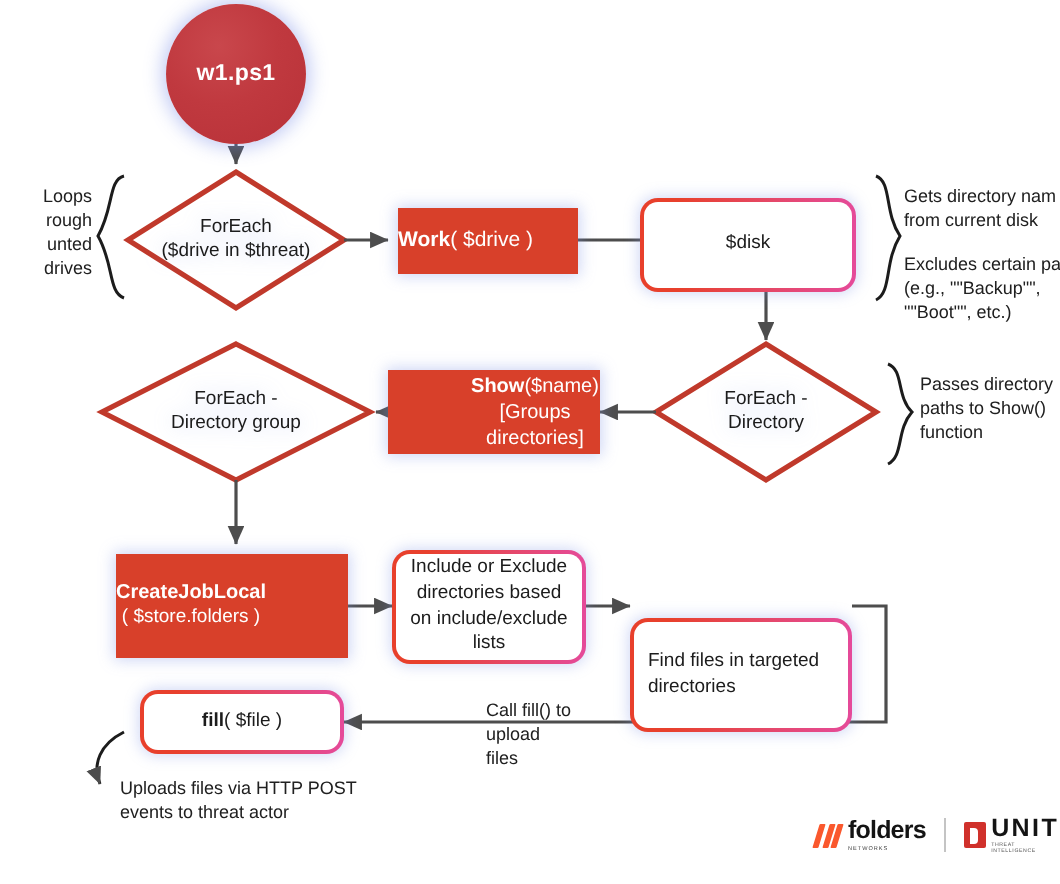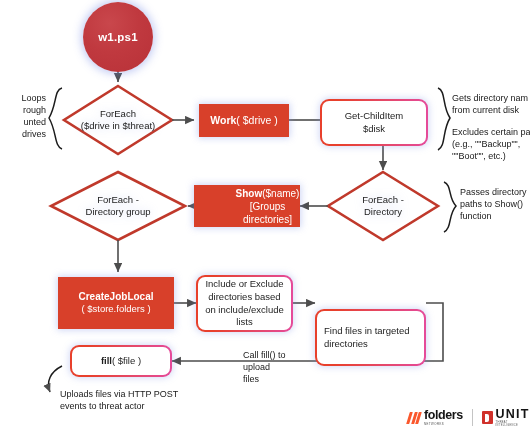--- a/index.html
+++ b/index.html
@@ -28,21 +28,21 @@
     display:flex;align-items:center;justify-content:center;
     filter:drop-shadow(0 0 5px rgba(130,150,230,.40));
   }
   .diamond .dmd-label{
     position:relative;z-index:2;text-align:center;
     font-size:9.5px;color:#1c1c1c;line-height:1.28;
   }
 
   .solid-box{
     background:#d8402a;
-    display:flex;align-items:center;justify-content:center;
+    display:flex;align-items:center;justify-content:flex-start;
     text-align:center;color:#ffffff;line-height:1.3;
     box-shadow:0 0 7px 1px rgba(130,150,230,.40);
   }
   .solid-box .fn{font-weight:bold;}
   .solid-box .fs10{font-size:10px;margin-left:41px;}
 
   .grad-box{
     background:#ffffff;border-radius:9px;
     padding:2px;
     background-image:linear-gradient(90deg,#e8402c 0%,#e8402c 18%,#e5486a 62%,#e54a9a 100%);
@@ -145,21 +145,20 @@
 
   <div class="node solid-box" style="left:199px;top:104px;width:90px;height:33px;">
     <div style="font-size:10.5px;">
       <span class="fn">Work</span><span>( $drive )</span>
     </div>
   </div>
 
   <div class="node grad-box" style="left:320px;top:99px;width:108px;height:47px;">
     <div class="inner">
       <div class="gtext center-text">
-        <div>Get-ChildItem</div>
         <div>$disk</div>
       </div>
     </div>
   </div>
 
   <div class="node diamond" style="left:51px;top:172px;width:134px;height:68px;">
     <div class="dmd-label">
       <div>ForEach -</div>
       <div>Directory group</div>
     </div>

